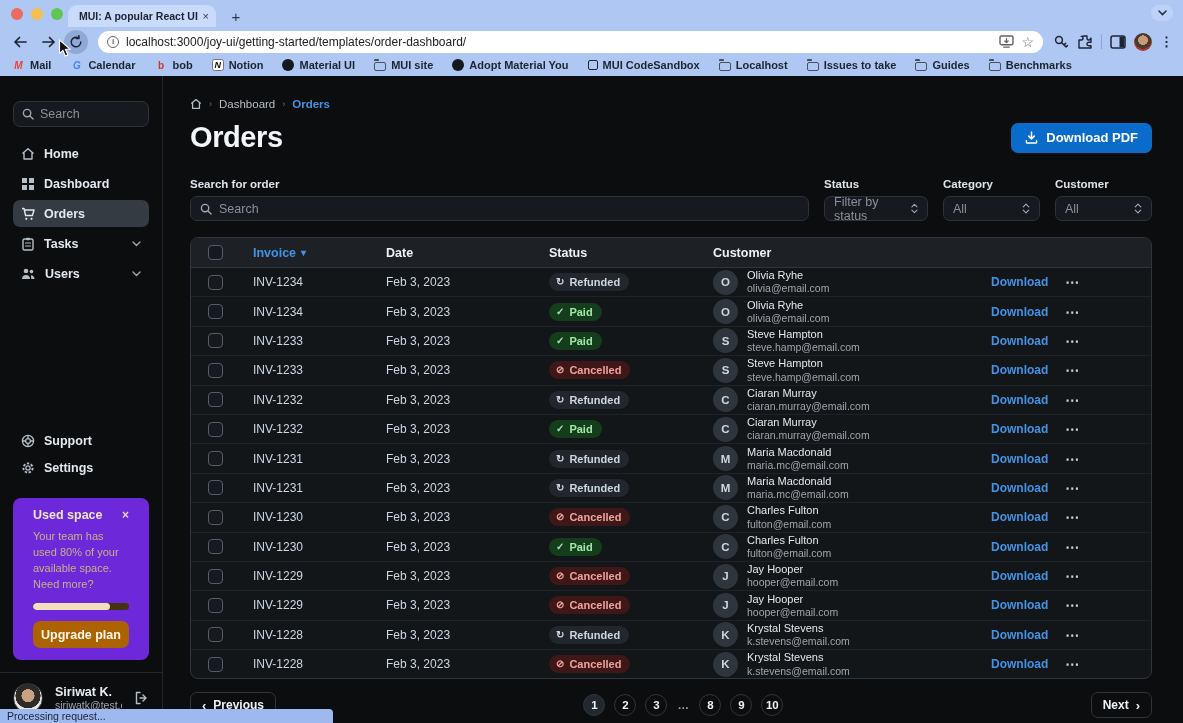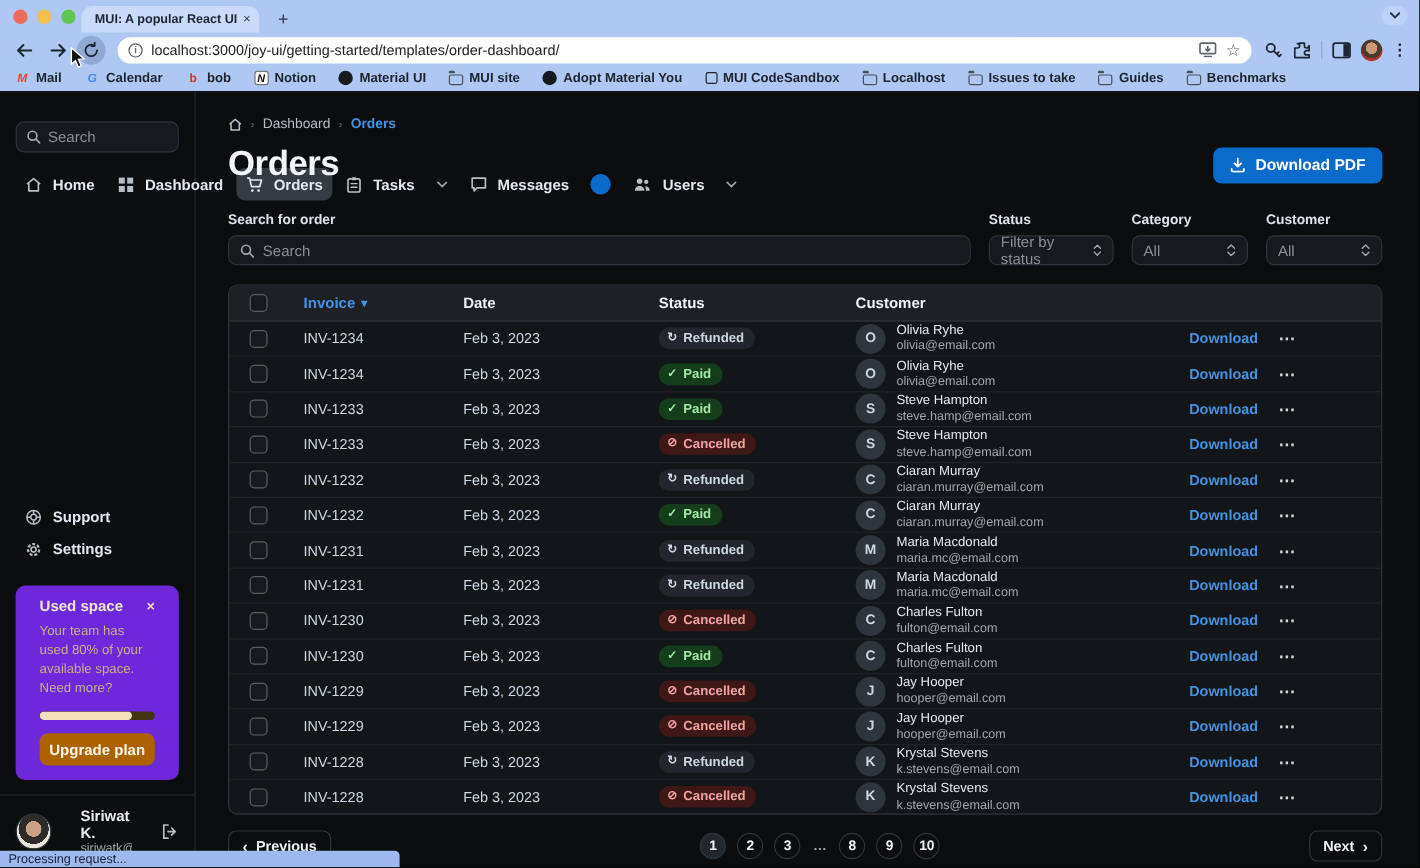--- a/index.html
+++ b/index.html
@@ -58,39 +58,39 @@
              padding:13px 13px 10px 13px; flex-shrink:0; }
   .brand-row { display:flex; align-items:center; gap:8px; }
   .brand-logo { width:26px; height:26px; border-radius:7px; background:#0E3052; display:flex;
                 align-items:center; justify-content:center; flex-shrink:0; }
   .brand-name { font-size:14.5px; font-weight:700; flex:1; color:#F2F6FA; }
   .mode-toggle { width:26px; height:26px; border:1px solid #32383E; border-radius:8px; display:flex;
                  align-items:center; justify-content:center; }
   .side-search { margin-top:12px; height:26px; background:#16191D; border:1px solid #2E343B; border-radius:7px;
                  display:flex; align-items:center; gap:6px; padding:0 8px; }
   .side-search span { font-size:12.5px; color:#8A9199; }
-  .nav { margin-top:13px; display:flex; gap:3px; }
+  .nav { margin-top:13px; display:flex; flex-direction:column; gap:3px; }
   .nav-item { height:27px; display:flex; align-items:center; gap:9px; padding:0 8px; border-radius:7px;
               font-size:12.5px; font-weight:600; color:#E3E9EF; }
   .nav-item.active { background:#353B42; }
   .nav-item .grow { flex:1; }
   .badge { min-width:17px; height:17px; border-radius:9px; background:#0B6BCB; color:#fff; font-size:10px;
            font-weight:700; display:flex; align-items:center; justify-content:center; padding:0 4px; }
   .side-spacer { flex:1; }
   .warn-card { margin-top:17px; background:#6d28d9; border-radius:8px; padding:10px 20px 12px; }
   .warn-head { display:flex; align-items:center; }
   .warn-title { flex:1; font-size:12.5px; font-weight:700; color:#F0E4CE; }
   .warn-close { color:#E8D9B8; font-size:12px; font-weight:700; }
   .warn-body { margin-top:7px; font-size:11px; line-height:1.45; color:#C8B184; }
   .warn-bar { margin-top:10px; height:7px; border-radius:4px; background:#443310; overflow:hidden; }
   .warn-fill { height:100%; background:#F2E0BC; border-radius:4px; }
   .warn-btn { margin-top:11px; width:100%; height:27px; border:none; border-radius:7px; background:#AD6200;
               color:#FDF7EC; font-size:12.5px; font-weight:700; font-family:inherit; }
   .side-divider { height:1px; background:#222830; margin:12px -13px 0; }
-  .user-row { display:flex; align-items:center; gap:24px; padding-top:10px; }
+  .user-row { display:flex; align-items:center; gap:12px; padding-top:10px; }
   .avatar-user { width:30px; height:30px; border-radius:50%; flex-shrink:0; border:1px solid #2B3138;
       background: radial-gradient(circle at 50% 42%, #C9A185 0 30%, #2E2A28 31% 58%, #E8E4DE 59%); }
   .user-meta { flex:1; min-width:0; }
   .user-name { font-size:12.5px; font-weight:700; color:#E8EDF2; }
   .user-email { font-size:10.5px; color:#9FA6AD; white-space:nowrap; overflow:hidden; }
 
   
   .main { flex:1; padding:22px 31px 0 27px; position:relative; min-width:0; }
   .breadcrumb { display:flex; align-items:center; gap:7px; font-size:11.5px; }
   .crumb { color:#B7BEC5; }
@@ -336,28 +336,20 @@
               <rect x="5" y="0.8" width="4" height="2.4" rx="1" fill="#B6BEC6"></rect>
               <path d="M4.5 6h5M4.5 9h5" stroke="#B6BEC6" stroke-width="1.2" stroke-linecap="round"></path>
             </svg>
           <span>Tasks</span>
           <span class="grow"></span>
           <svg width="9" height="6" viewBox="0 0 9 6">
               <path d="M1 1l3.5 3.5L8 1" fill="none" stroke="#9FA6AD" stroke-width="1.4" stroke-linecap="round"></path>
             </svg>
         </div>
         <div class="nav-item">
-          <svg width="14" height="14" viewBox="0 0 14 14">
-              <path d="M1.5 1.5h11v8h-7l-2.5 2.5v-2.5h-1.5z" fill="none" stroke="#B6BEC6" stroke-width="1.4" stroke-linejoin="round"></path>
-            </svg>
-          <span>Messages</span>
-          <span class="grow"></span>
-          <span class="badge"></span>
-        </div>
-        <div class="nav-item">
           <svg width="15" height="13" viewBox="0 0 15 13">
               <circle cx="5" cy="4" r="2.3" fill="#B6BEC6"></circle>
               <circle cx="10.5" cy="4.6" r="1.8" fill="#B6BEC6"></circle>
               <path d="M1 12c0-2.4 1.8-4 4-4s4 1.6 4 4z" fill="#B6BEC6"></path>
               <path d="M9.8 8.3c2 0 3.7 1.4 3.7 3.7h-3.2" fill="#B6BEC6"></path>
             </svg>
           <span>Users</span>
           <span class="grow"></span>
           <svg width="9" height="6" viewBox="0 0 9 6">
               <path d="M1 1l3.5 3.5L8 1" fill="none" stroke="#9FA6AD" stroke-width="1.4" stroke-linecap="round"></path>

